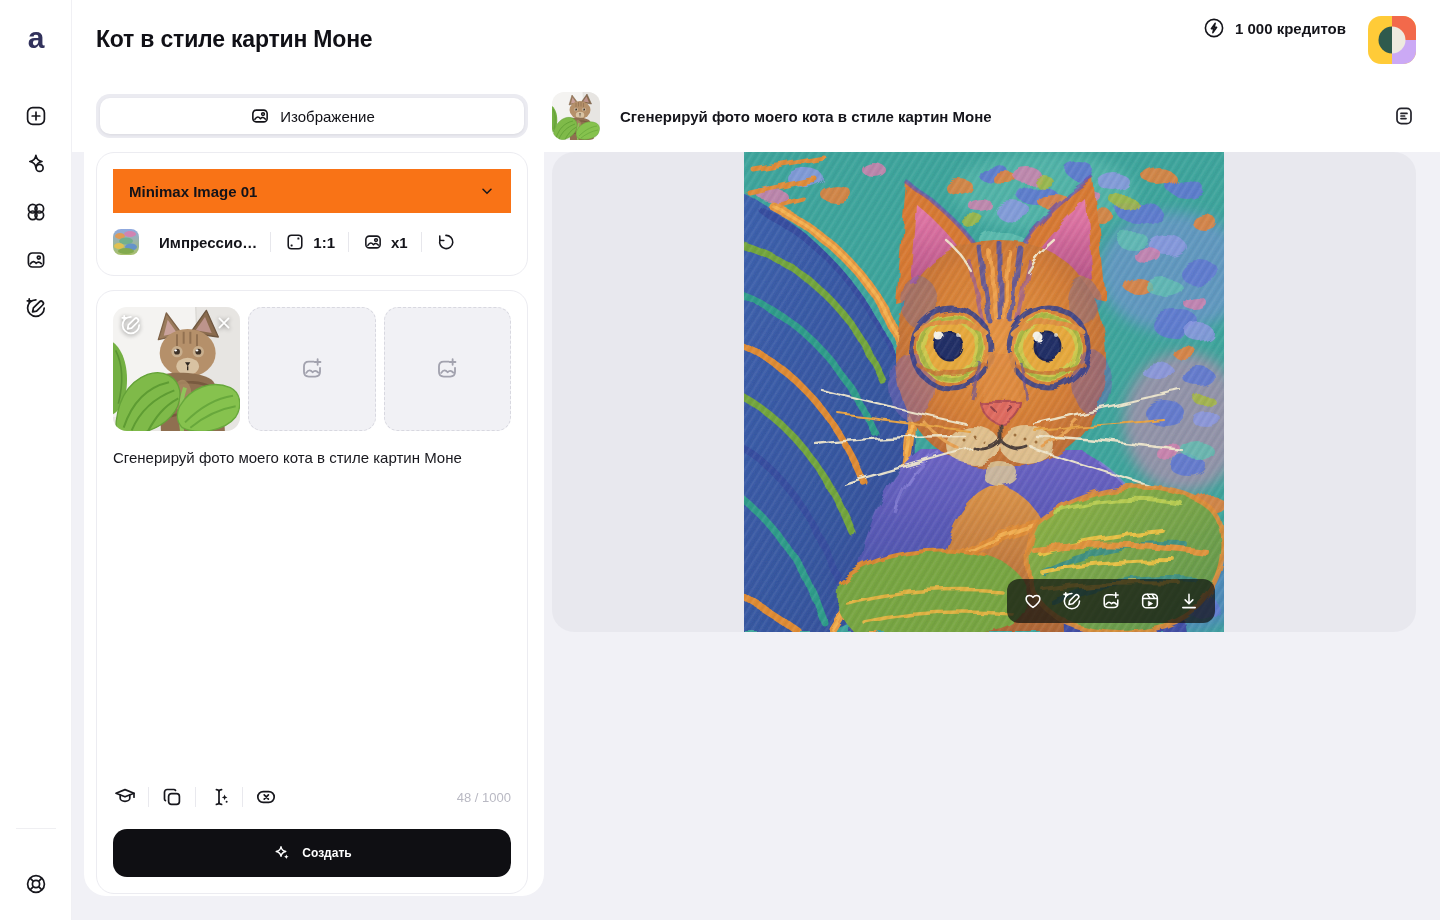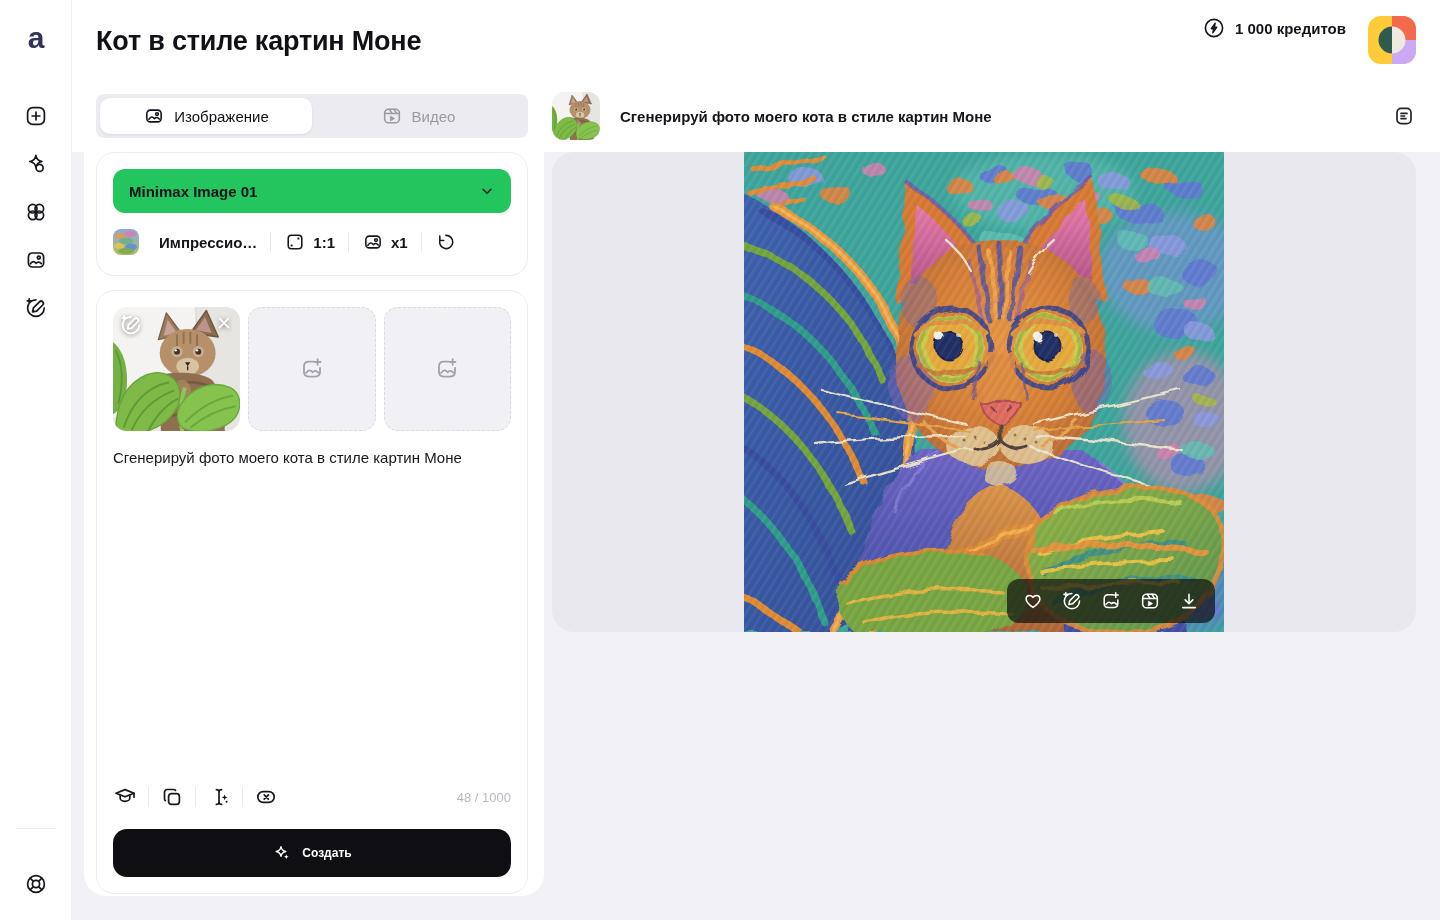--- a/index.html
+++ b/index.html
@@ -9,43 +9,43 @@
 
   
   .sidebar { position:absolute; left:0; top:0; width:72px; height:920px; background:#fff; border-right:1px solid #F0F0F4; z-index:5; }
   .logo { position:absolute; left:0; top:20px; width:72px; text-align:center; font-size:30px; font-weight:600; color:#32325C; line-height:36px; }
   .nav { position:absolute; left:24px; top:104px; display:flex; flex-direction:column; gap:24px; }
   .nav-btn { width:24px; height:24px; color:#17171D; cursor:pointer; }
   .side-divider { position:absolute; left:16px; top:828px; width:40px; height:1px; background:#EFEFF2; }
   .help-btn { position:absolute; left:24px; top:872px; width:24px; height:24px; color:#17171D; }
 
   
-  .title { position:absolute; left:96px; top:26px; font-size:27px; font-weight:700; letter-spacing:-0.2px; color:#101016; }
+  .title { position:absolute; left:96px; top:26px; font-size:23px; font-weight:700; letter-spacing:-0.2px; color:#101016; }
   .header-right { position:absolute; right:24px; top:16px; height:48px; display:flex; align-items:flex-start; gap:22px; }
   .credits { display:flex; align-items:center; gap:9px; cursor:pointer; }
   .credits svg { width:24px; height:24px; }
   .credits-label { font-size:15px; font-weight:600; color:#14141A; }
   .avatar { width:48px; height:48px; border-radius:13px; overflow:hidden; cursor:pointer; }
   .avatar svg { display:block; width:48px; height:48px; }
 
   
   .tint { position:absolute; left:72px; top:152px; right:0; bottom:0; background:#F1F1F6; }
   .left-white-panel { position:absolute; left:84px; top:152px; width:460px; height:744px; background:#fff; border-radius:0 0 22px 22px; }
 
   
-  .tabs { position:absolute; left:96px; top:94px; width:432px; height:44px; background:#EBEBF1; border-radius:8px; padding:4px; display:flex; z-index:2; }
+  .tabs { position:absolute; left:96px; top:94px; width:432px; height:44px; background:#EBEBF1; border-radius:14px; padding:4px; display:flex; z-index:2; }
   .tab { flex:1; display:flex; align-items:center; justify-content:center; gap:9px; font-size:15px; font-weight:500; border-radius:10px; cursor:pointer; }
   .tab svg { width:22px; height:22px; }
   .tab.active { background:#fff; color:#101016; box-shadow:0 1px 3px rgba(20,20,40,0.08); }
   .tab.inactive { color:#9A9AA7; }
 
   
   .card { background:#fff; border:1px solid #ECECF1; border-radius:18px; }
   .model-card { position:absolute; left:96px; top:152px; width:432px; height:124px; padding:16px; z-index:2; }
-  .model-select { height:44px; background:#22c55e; border-radius:12px; display:flex; align-items:center; justify-content:space-between; padding:0 14px 0 16px; cursor:pointer; }
+  .model-select { height:44px; background:#f97316; border-radius:0; display:flex; align-items:center; justify-content:space-between; padding:0 14px 0 16px; cursor:pointer; }
   .model-name { font-size:15px; font-weight:600; color:#131319; }
   .model-select svg { width:20px; height:20px; color:#17171D; }
   .options-row { margin-top:14px; height:30px; display:flex; align-items:center; }
   .style-chip { display:flex; align-items:center; gap:20px; cursor:pointer; }
   .style-thumb { width:26px; height:26px; border-radius:8px; overflow:hidden; }
   .style-thumb svg { display:block; width:26px; height:26px; }
   .style-label { font-size:15px; font-weight:600; max-width:100px; white-space:nowrap; overflow:hidden; }
   .opt-div { width:1px; height:20px; background:#E7E7EC; margin:0 13px; }
   .opt { display:flex; align-items:center; gap:7px; cursor:pointer; }
   .opt svg { width:22px; height:22px; color:#17171D; }
@@ -228,26 +228,20 @@
         </svg>
     </div>
   </div>
 
   <div class="tabs">
     <div class="tab active">
       <svg viewBox="0 0 24 24">
           <use href="#sym-img"></use>
         </svg>
       <span>Изображение</span>
-    </div>
-    <div class="tab inactive">
-      <svg viewBox="0 0 24 24">
-          <use href="#sym-reels"></use>
-        </svg>
-      <span>Видео</span>
     </div>
   </div>
 
   <div class="card model-card">
     <div class="model-select">
       <span class="model-name">Minimax Image 01</span>
       <svg viewBox="0 0 24 24" fill="none" stroke="currentColor" stroke-width="1.8" stroke-linecap="round" stroke-linejoin="round">
           <path d="M7.2,10 L12,14.8 L16.8,10"></path>
         </svg>
     </div>

